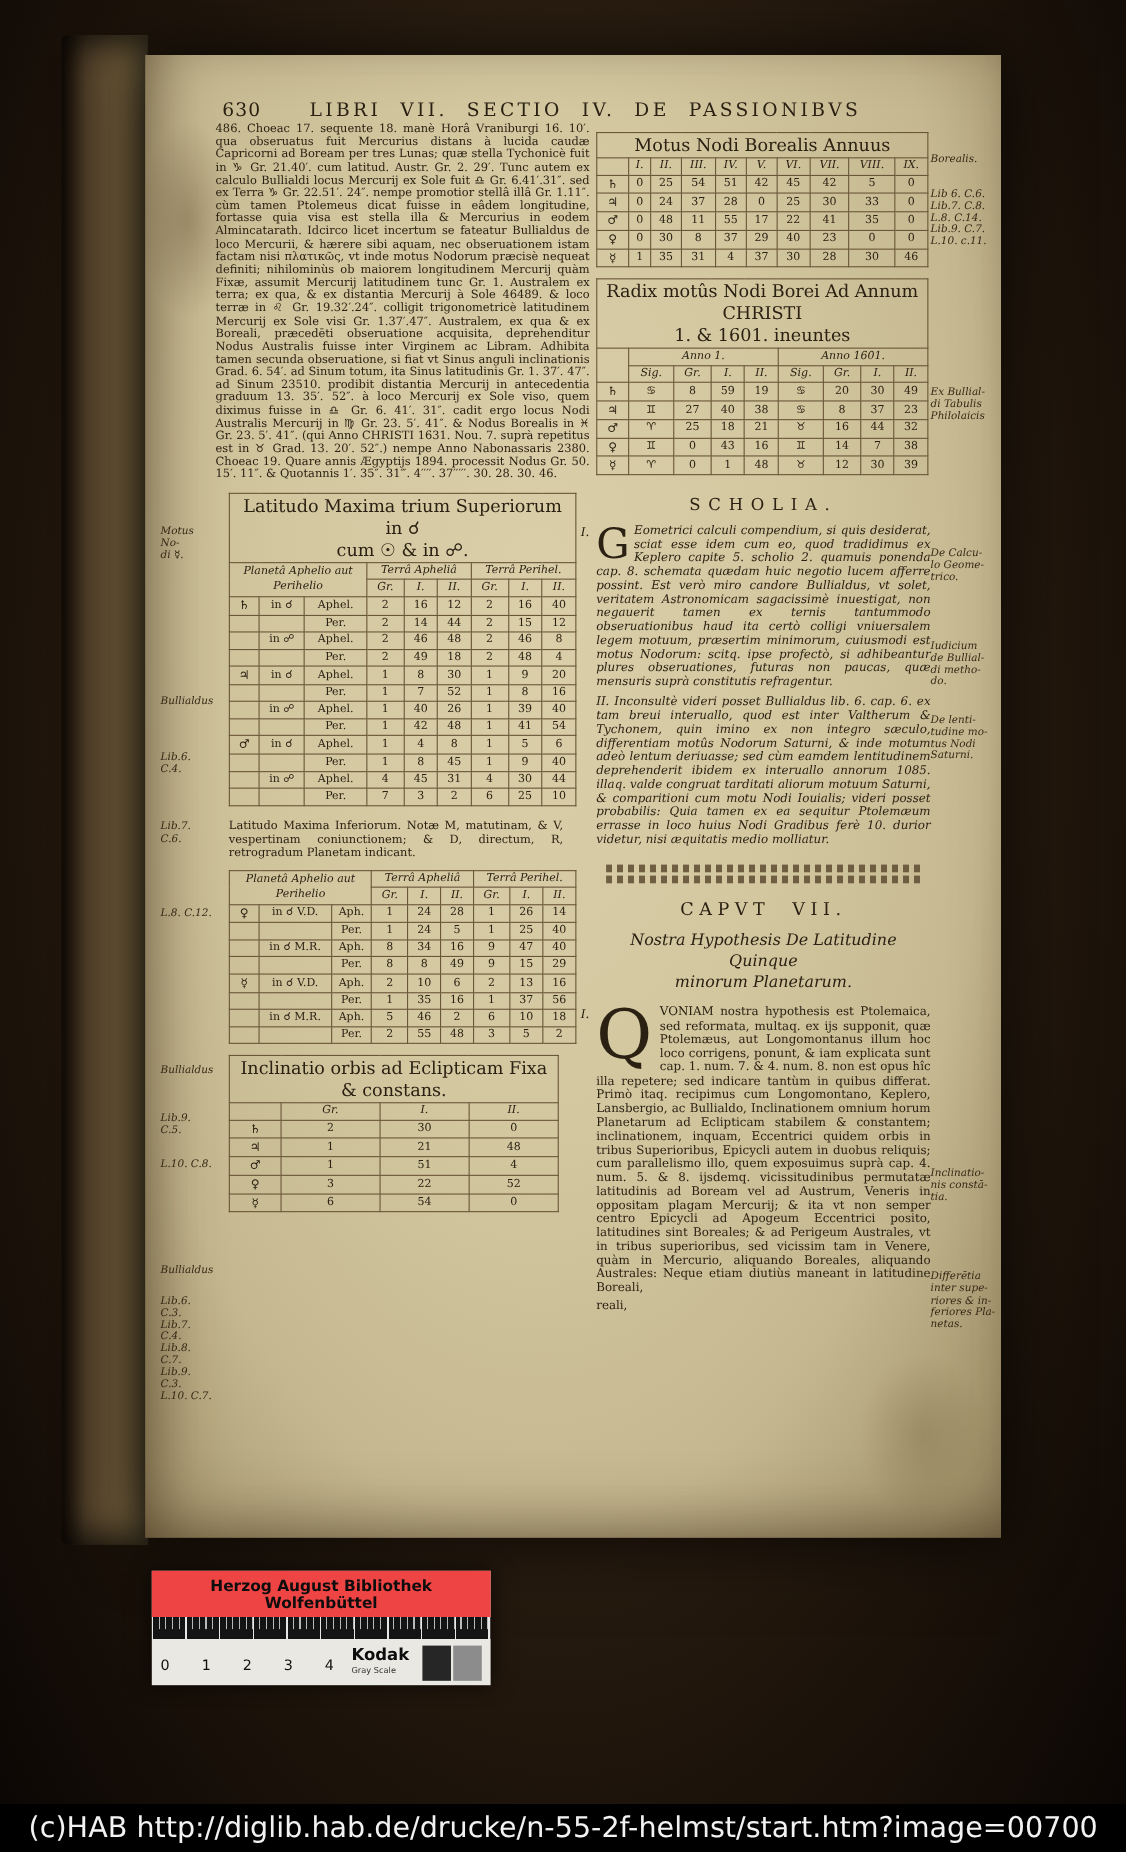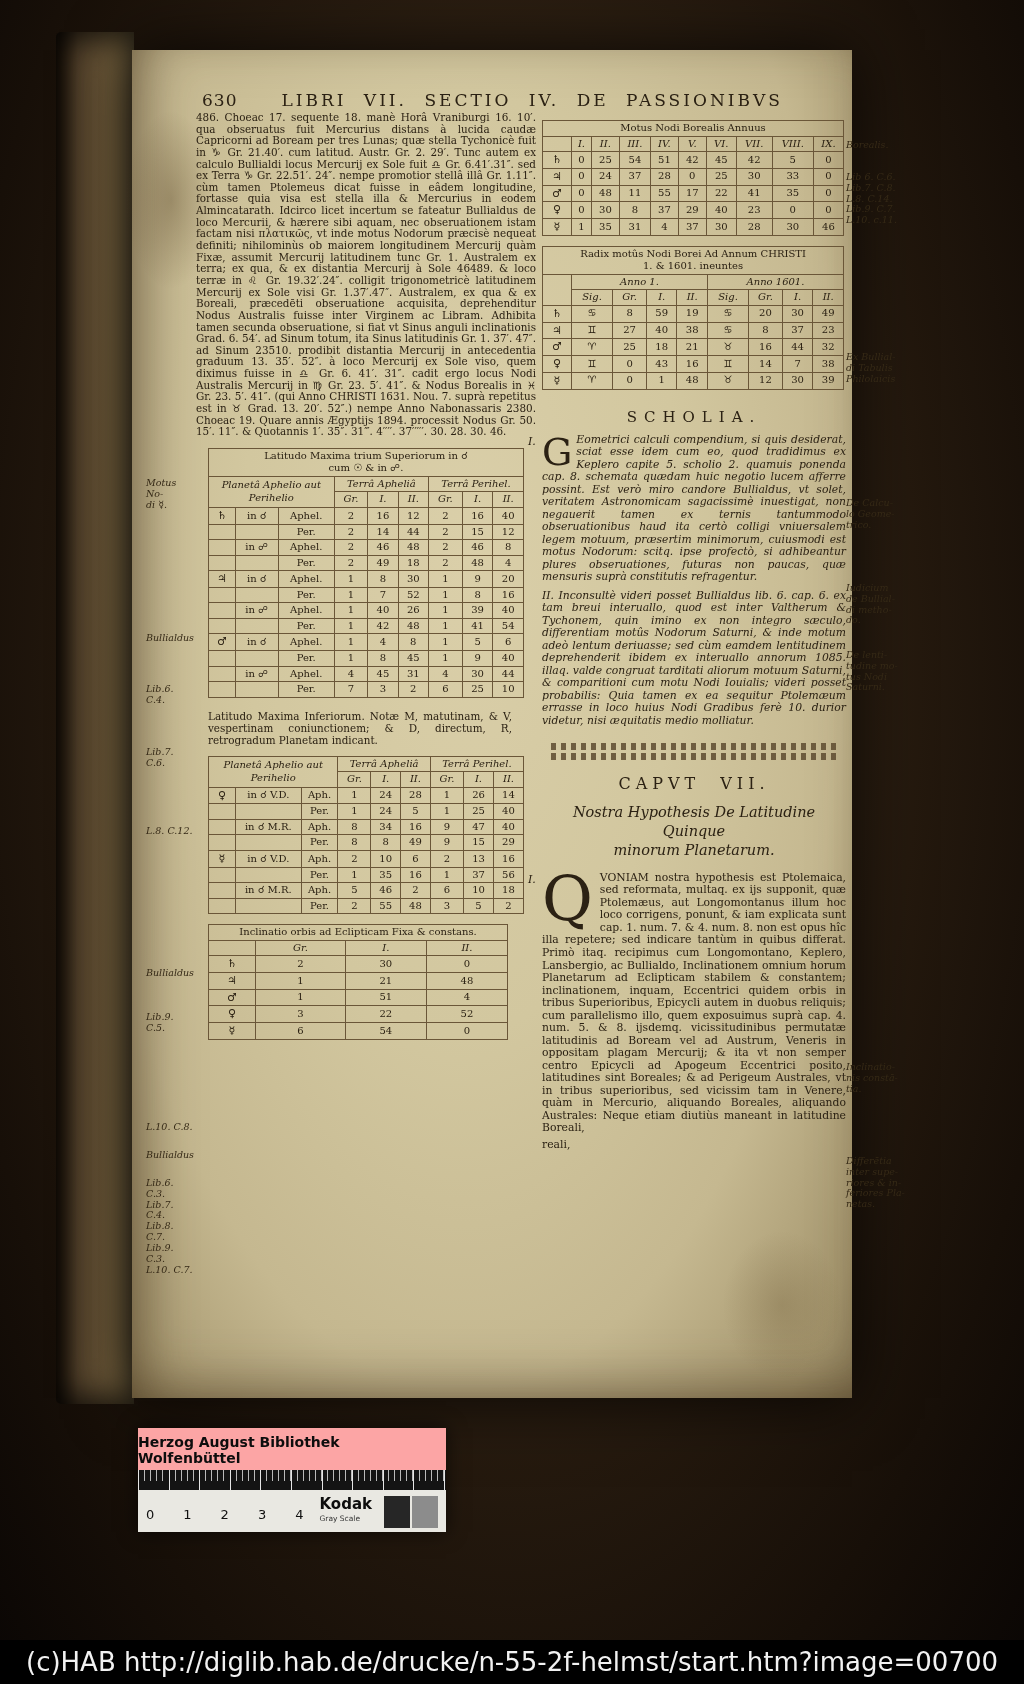--- a/index.html
+++ b/index.html
@@ -12,42 +12,42 @@
     position:absolute; inset:0;
     background: radial-gradient(ellipse at 50% 40%, #3c2c1a 0%, #2b1e11 45%, #170f08 78%, #0a0604 100%);
   }
   .fore-edge {
     position:absolute; left:56px; top:32px; width:78px; height:1372px;
     background: linear-gradient(90deg, #20160c 0%, #51402a 28%, #655235 55%, #77633f 80%, #8a764e 100%);
     border-radius:5px 0 0 5px;
     box-shadow: inset 0 10px 30px rgba(0,0,0,.6), inset 0 -10px 30px rgba(0,0,0,.6);
   }
   .page {
-    position:absolute; left:132px; top:50px; width:720px; height:1348px;
+    position:absolute; left:132px; top:50px; width:778px; height:1348px;
     background: radial-gradient(ellipse at 46% 38%, #dacfa9 0%, #d2c79f 40%, #c5b890 70%, #a5966e 92%, #8f805c 100%);
     box-shadow: 0 0 60px rgba(0,0,0,.75), inset 30px 0 60px -24px rgba(60,42,20,.55), inset 0 -30px 60px -24px rgba(60,42,20,.5);
     color:#2b2113;
   }
   .stain1 { position:absolute; left:-6px; top:60px; width:90px; height:180px;
     background: radial-gradient(ellipse, rgba(90,70,40,.35), transparent 70%); }
   .stain2 { position:absolute; right:10px; top:1180px; width:120px; height:150px;
     background: radial-gradient(ellipse, rgba(100,80,45,.25), transparent 70%); }
 
   .pg-header { position:absolute; left:70px; top:40px; width:660px; display:flex; gap:44px; align-items:baseline; }
   .pg-num { font-size:17px; letter-spacing:1px; }
   .pg-title { font-size:17px; letter-spacing:3px; word-spacing:9px; white-space:nowrap; }
 
   .col-left  { position:absolute; left:64px;  top:62px; width:340px; }
   .col-right { position:absolute; left:410px; top:60px; width:304px; }
 
   .body-text { margin:0; font-size:10.4px; line-height:1.12; text-align:justify; }
 
   table.old { border-collapse:collapse; font-size:10px; color:#2b2113; margin-top:10px; }
   .old th, .old td { border:1px solid #6a5638; padding:1px 3px; text-align:center; font-weight:normal; line-height:1.25; }
-  .t-title { font-size:10px; font-style:normal; padding:2px 4px; }
+  .t-title { font-size:16px; font-style:normal; padding:2px 4px; }
   .colhead { font-style:italic; }
   .pre { white-space:pre-line; }
 
   .t-sup, .t-inf { width:316px; margin-left:12px; }
   .t-incl { width:300px; margin-left:12px; margin-top:14px; }
   .t-motus, .t-radix { width:302px; }
   .t-radix { margin-top:16px; }
   .t-sup td:first-child, .t-inf td:first-child { width:20px; font-size:11px; }
   .t-incl td:first-child { width:40px; font-size:11px; }
   .t-motus td:first-child, .t-radix td:first-child { width:22px; font-size:11px; }
@@ -69,21 +69,21 @@
   .catchword { text-align:left; font-size:10.8px; margin-top:3px; padding-right:6px; }
 
   .margin-note { position:absolute; font-style:italic; font-size:9.5px; line-height:1.14; color:#352916; white-space:pre-line; }
   .mn-left  { width:48px; left:14px; }
   .mn-right { width:64px; left:714px; }
 
   .colorbar {
     position:absolute; left:138px; top:1428px; width:308px; height:104px;
     background:#e9e8e2; box-shadow:0 0 18px rgba(0,0,0,.65);
   }
-  .cb-title { background:#fca5a5; color:#0d0d0d; font-family:"DejaVu Sans",sans-serif; font-weight:bold; font-size:14px; text-align:left; padding:6px 0 4px; }
+  .cb-title { background:#ef4444; color:#0d0d0d; font-family:"DejaVu Sans",sans-serif; font-weight:bold; font-size:14px; text-align:center; padding:6px 0 4px; }
   .cb-ruler {
     height:20px; background-color:#141414;
     background-image:
       repeating-linear-gradient(90deg, #e6e6e6 0 1px, transparent 1px 30.6px),
       repeating-linear-gradient(90deg, #b9b9b9 0 1px, transparent 1px 6.1px);
     background-size:100% 100%, 100% 55%;
     background-repeat:no-repeat, repeat-x;
   }
   .cb-bottom { display:flex; align-items:flex-start; padding:3px 8px 0; }
   .cb-numbers { display:flex; width:158px; justify-content:space-between; font-family:"DejaVu Sans",sans-serif; font-size:13px; color:#101010; margin-top:14px; }
@@ -621,21 +621,21 @@
     </div>
 
     <div class="margin-note mn-left" style="top:428px">Motus No-
 di ☿.</div>
     <div class="margin-note mn-left" style="top:583px">Bullialdus</div>
     <div class="margin-note mn-left" style="top:634px">Lib.6. C.4.</div>
     <div class="margin-note mn-left" style="top:697px">Lib.7. C.6.</div>
     <div class="margin-note mn-left" style="top:776px">L.8. C.12.</div>
     <div class="margin-note mn-left" style="top:918px">Bullialdus</div>
     <div class="margin-note mn-left" style="top:962px">Lib.9. C.5.</div>
-    <div class="margin-note mn-left" style="top:1072px">L.10. C.8.</div>
+    <div class="margin-note mn-left" style="top:1004px">L.10. C.8.</div>
     <div class="margin-note mn-left" style="top:1100px">Bullialdus</div>
     <div class="margin-note mn-left" style="top:1128px">Lib.6. C.3.
 Lib.7. C.4.
 Lib.8. C.7.
 Lib.9. C.3.
 L.10. C.7.</div>
 
     <div class="margin-note mn-right" style="top:90px">Borealis.</div>
     <div class="margin-note mn-right" style="top:122px">Lib 6. C.6.
 Lib.7. C.8.

